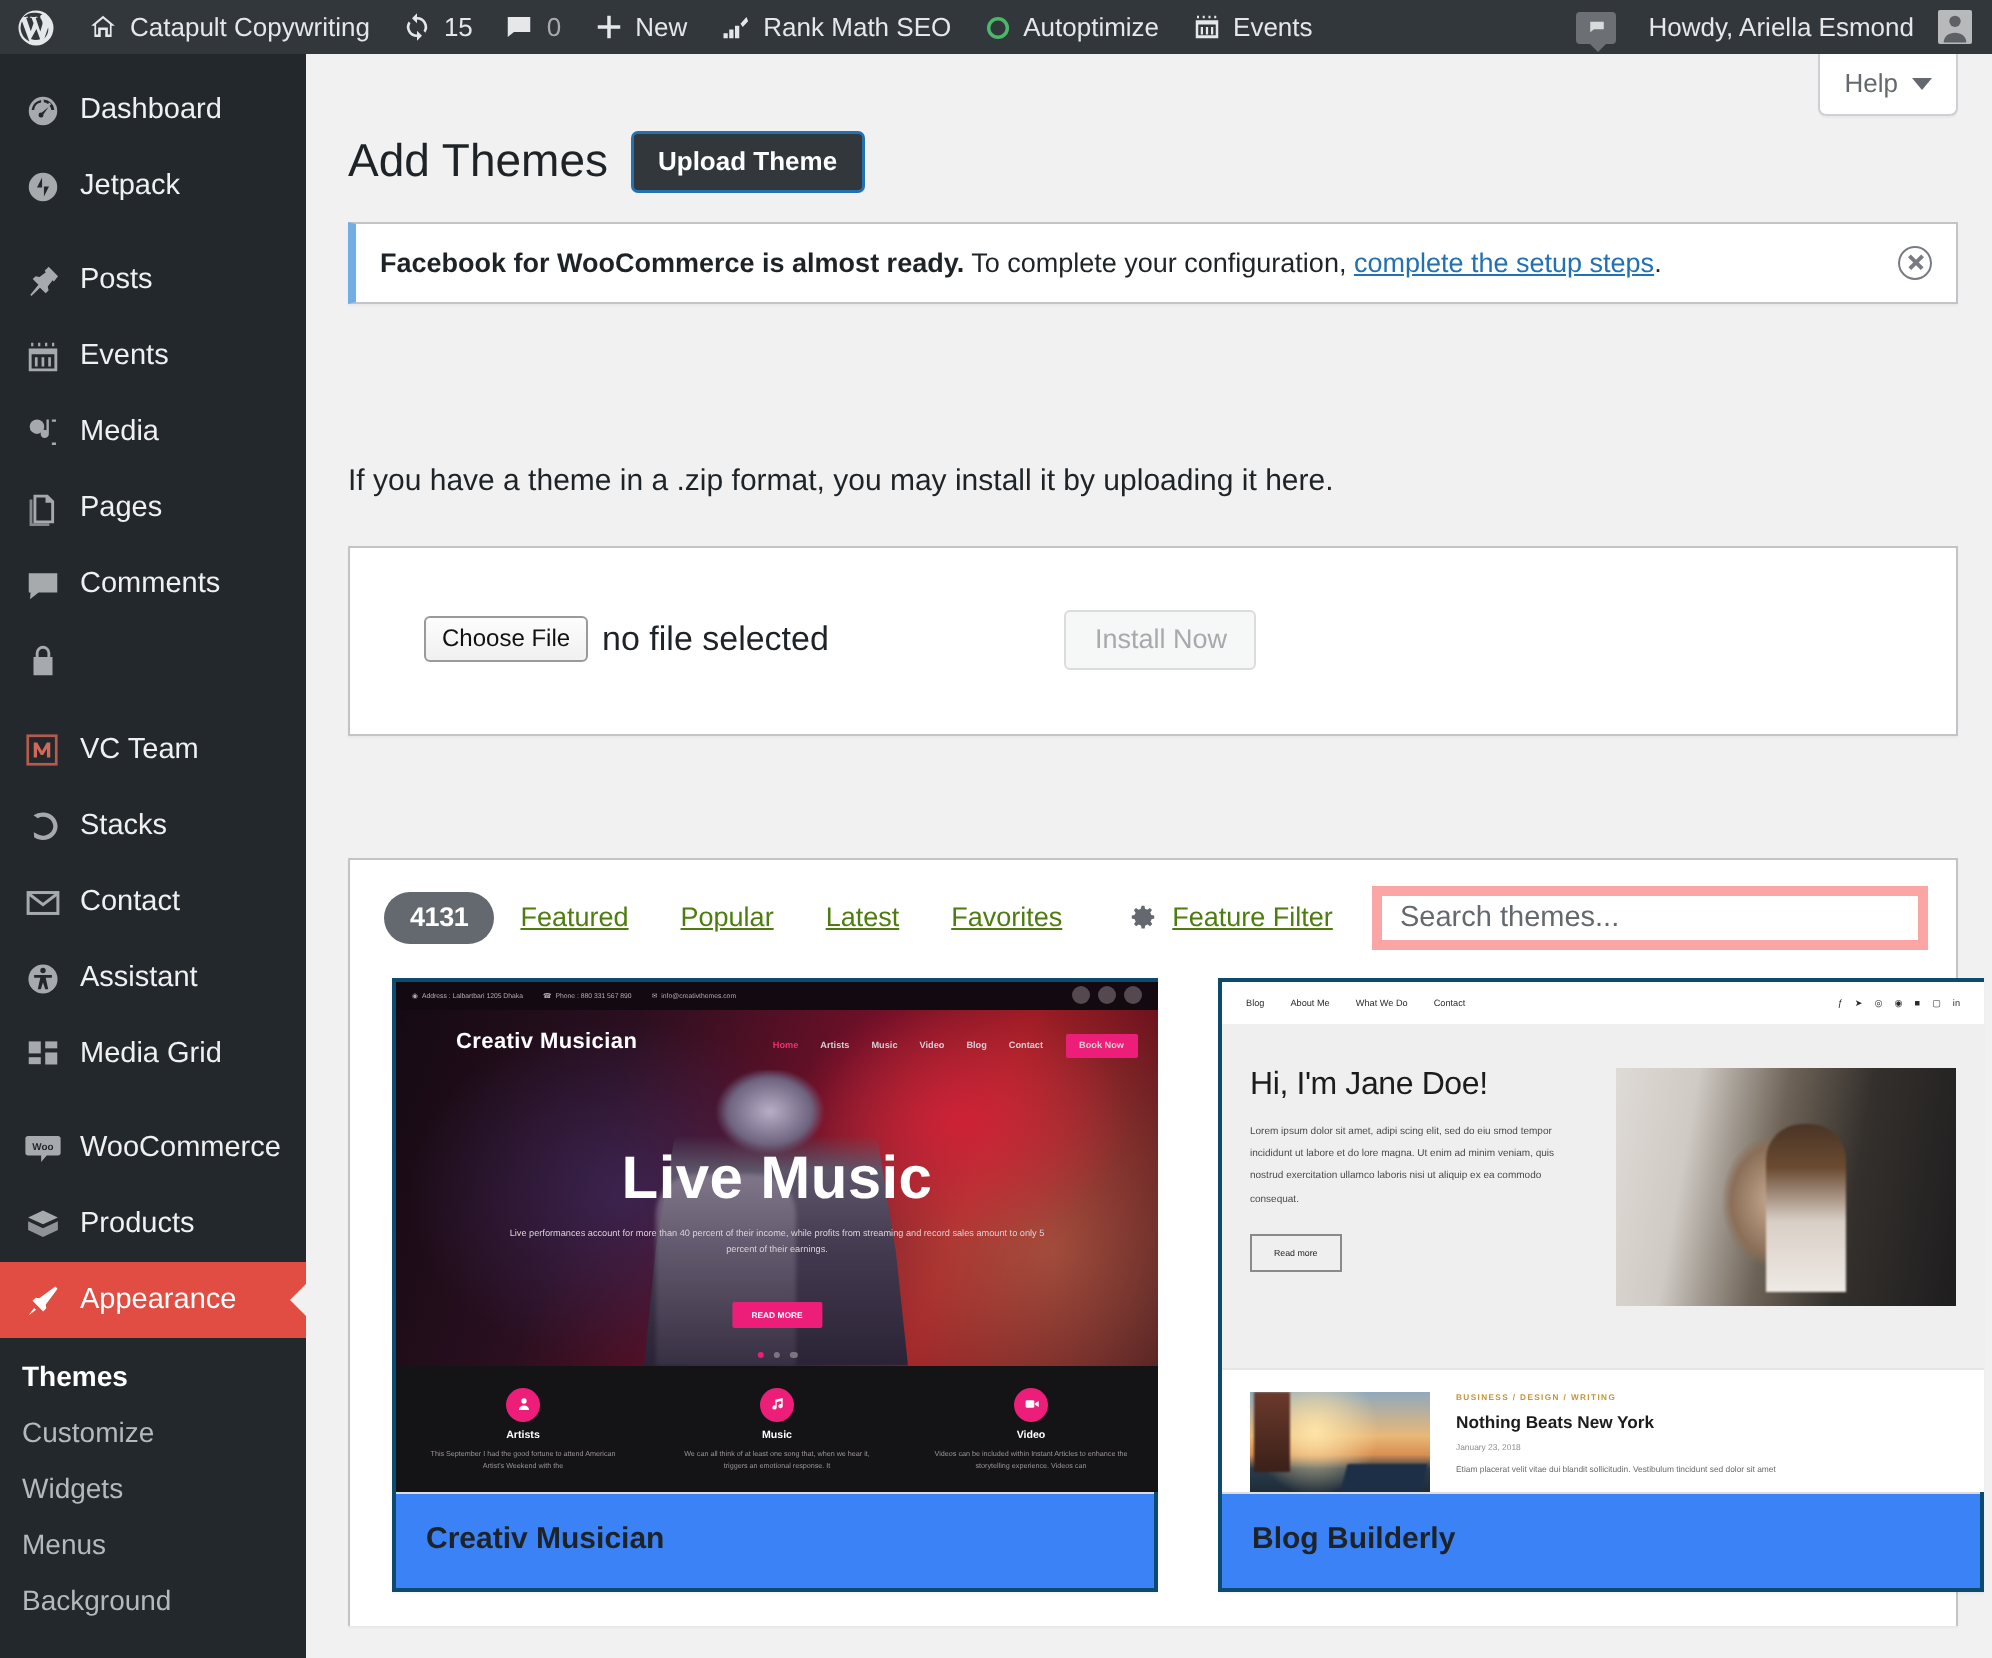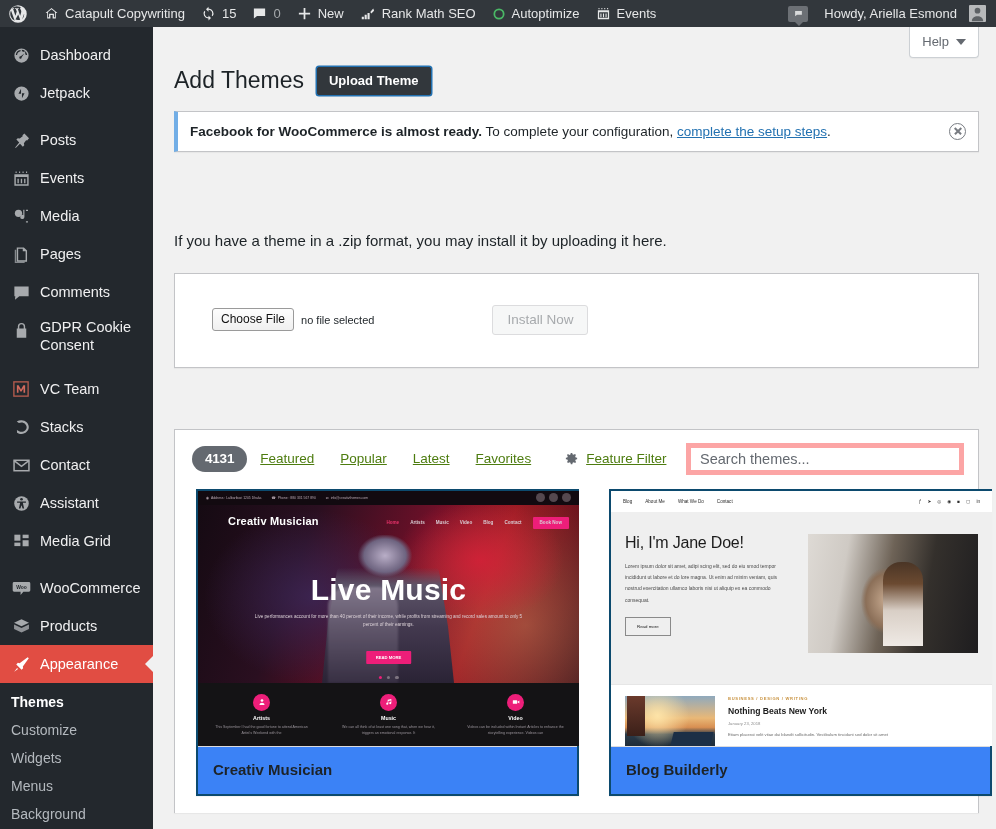--- a/index.html
+++ b/index.html
@@ -123,21 +123,21 @@
   .upload-box {
     margin: 24px 17px 0 21px; background: #fff; border: 1px solid #c3c4c7;
     padding: 31px 0 32px 0; display: flex; align-items: center; gap: 0;
     box-shadow: 0 1px 1px rgba(0,0,0,.04);
   }
   .file-ctrl { display: flex; align-items: center; gap: 7px; margin-left: 37px; }
   .choose-file {
     background: linear-gradient(#fdfdfd,#f0f0f0); border: 1px solid #9a9a9a;
     border-radius: 3px; font-size: 12px; color: #111; padding: 3px 8px 4px;
   }
-  .file-name { font-size: 11px; color: #1d2327; }
+  .file-name { font-size: 17px; color: #1d2327; }
   .install-now {
     margin-left: 118px; background: #f6f7f7; border: 1px solid #dcdcde;
     color: #a7aaad; font-size: 13.5px; padding: 6px 14px 7px; border-radius: 3px;
   }
 
   .themes-panel {
     margin: 61px 17px 0 21px; background: #fff; border: 1px solid #c3c4c7; border-bottom: none;
     height: 384px; box-shadow: 0 1px 1px rgba(0,0,0,.04);
   }
   .filter-bar {
@@ -466,21 +466,20 @@
     </span>
     <span>Comments</span>
   </div>
 
   <div class="menu-item two-line" style="align-items:flex-start;">
     <span class="mi-icon" style="margin-top:2px;">
       <svg class="icon-svg" width="19" height="19" viewBox="0 0 24 24" fill="currentColor">
         <path d="M12 2.4a4.6 4.6 0 0 0-4.6 4.6v2.4H6V21h12V9.4h-1.4V7A4.6 4.6 0 0 0 12 2.4zm0 1.8A2.8 2.8 0 0 1 14.8 7v2.4H9.2V7A2.8 2.8 0 0 1 12 4.2z"></path>
       </svg>
     </span>
-    <span style="max-width:105px;">GDPR Cookie Consent</span>
   </div>
 
   <div class="menu-sep"></div>
 
   <div class="menu-item">
     <span class="mi-icon">
       <svg class="icon-svg" width="18" height="18" viewBox="0 0 24 24">
         <rect x="2.5" y="2.5" width="19" height="19" fill="none" stroke="#b55b4e" stroke-width="1.8"></rect>
         <path d="M6.5 17V7h2.3l3.2 5.6L15.2 7h2.3v10h-2.2v-6l-2.5 4.3h-1.6L8.7 11v6H6.5z" fill="#d0695c"></path>
       </svg>

